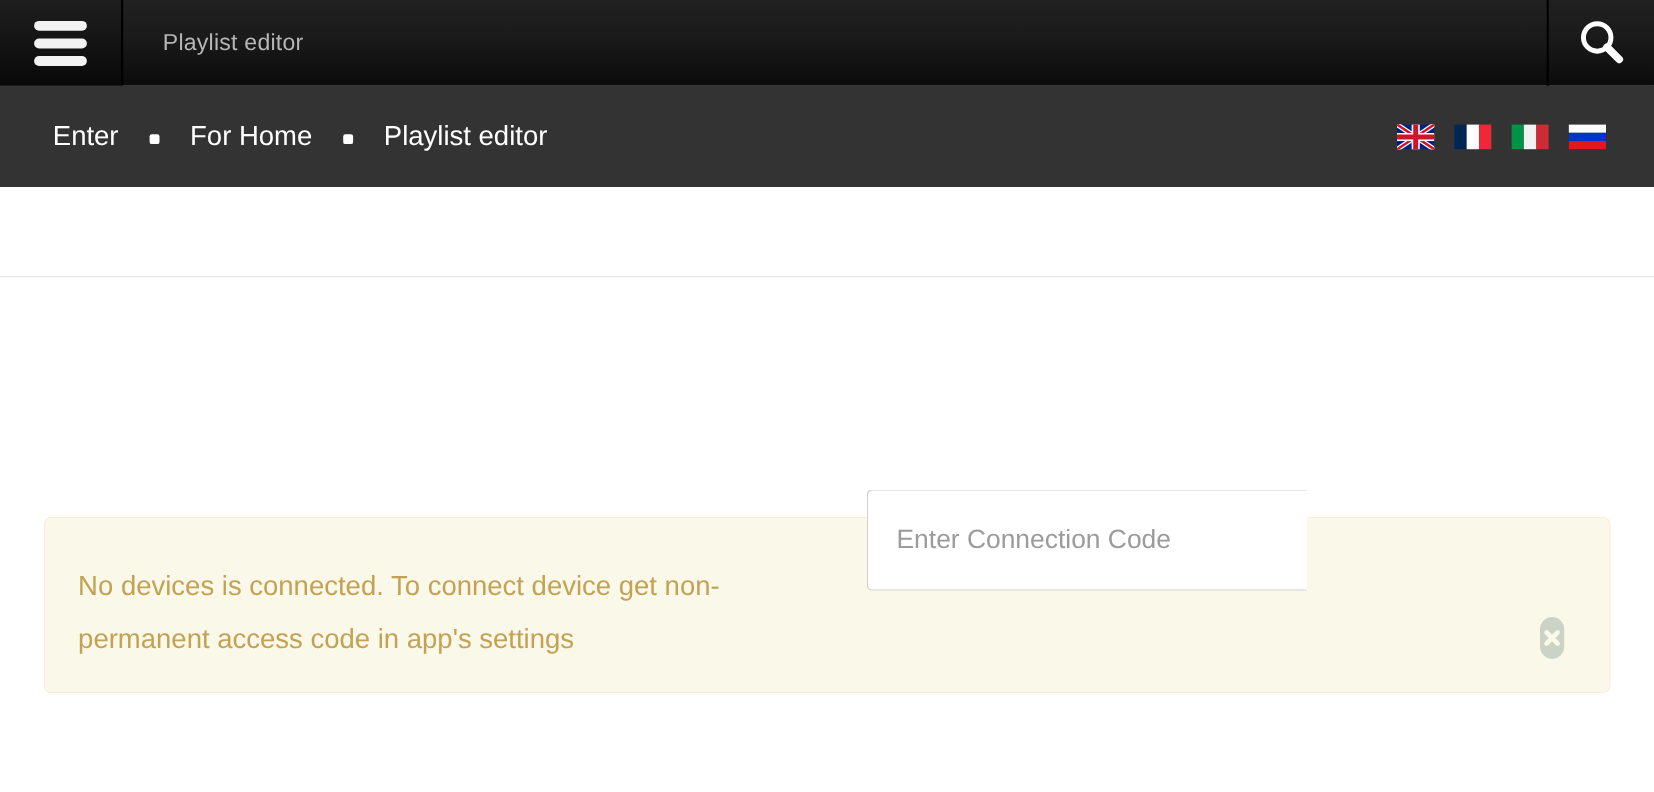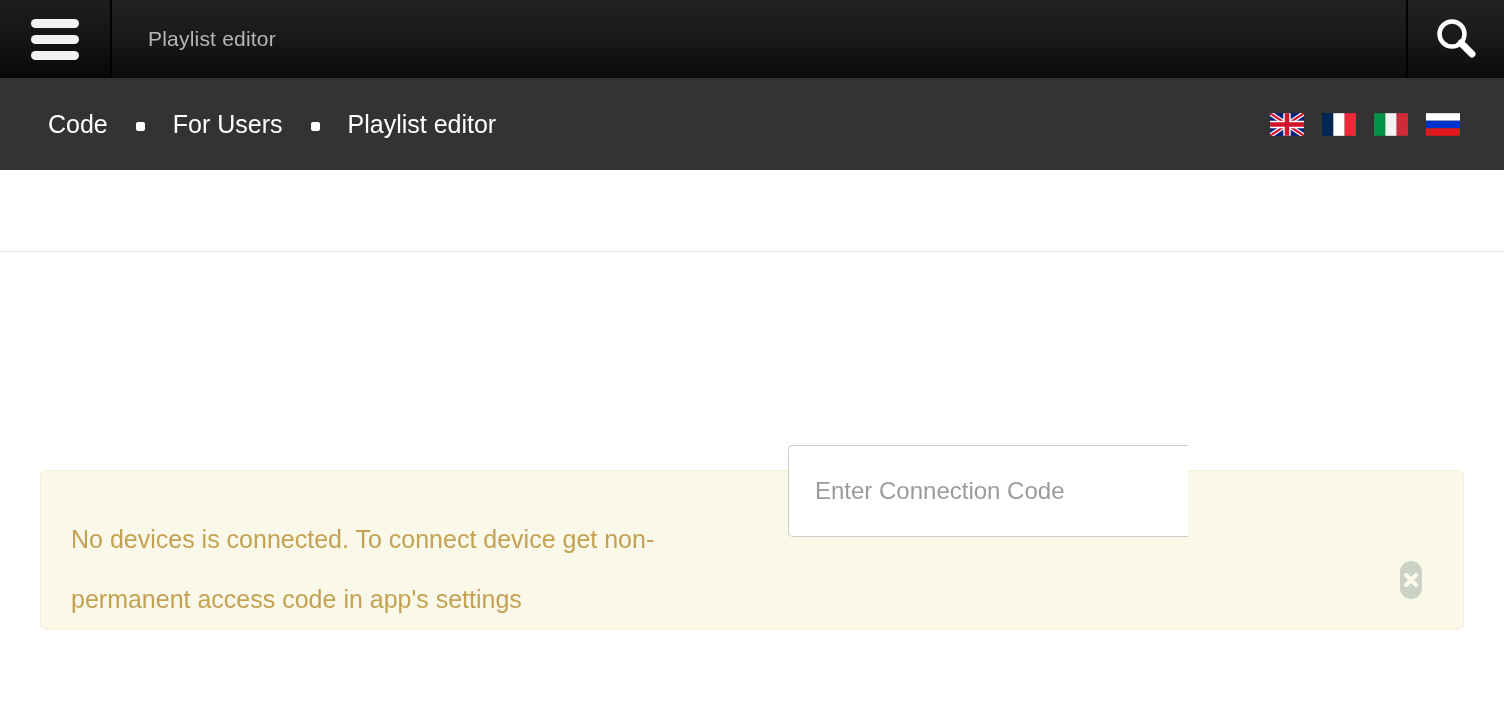--- a/index.html
+++ b/index.html
@@ -120,21 +120,21 @@
     width: 1424px;
     height: 160px;
     background: #faf8e8;
     border: 1px solid #f6efd5;
     border-radius: 6px;
     padding: 38px 40px 0 30px;
   }
   .alert-text {
     color: #c3a254;
     font-size: 25px;
-    line-height: 60px;
+    line-height: 48px;
     max-width: 620px;
   }
   .alert-close {
     position: absolute;
     right: 41px; bottom: 30px;
     width: 22px; height: 38px;
     border-radius: 11px;
     background: #ccd2c6;
     display: flex;
     align-items: center;
@@ -200,23 +200,23 @@
       <svg width="48" height="48" viewBox="0 0 48 48">
         <circle cx="20" cy="19" r="12.5" fill="none" stroke="#ffffff" stroke-width="4.5"></circle>
         <line x1="29" y1="28" x2="40" y2="39" stroke="#ffffff" stroke-width="7" stroke-linecap="round"></line>
       </svg>
     </span>
   </div>
 </div>
 
 <div class="crumbbar">
   <div class="crumbs">
-    <a class="crumb" href="#">Code</a>
+    <a class="crumb" href="#">Enter</a>
     <span class="crumb-sep"></span>
-    <a class="crumb" href="#">For Users</a>
+    <a class="crumb" href="#">For Home</a>
     <span class="crumb-sep"></span>
     <span class="crumb">Playlist editor</span>
   </div>
 
   <div class="langs">
 
     <span class="flag">
       <svg width="34" height="23" viewBox="0 0 60 40">
         <rect width="60" height="40" fill="#00247d"></rect>
         <path d="M0,0 L60,40 M60,0 L0,40" stroke="#ffffff" stroke-width="8"></path>

